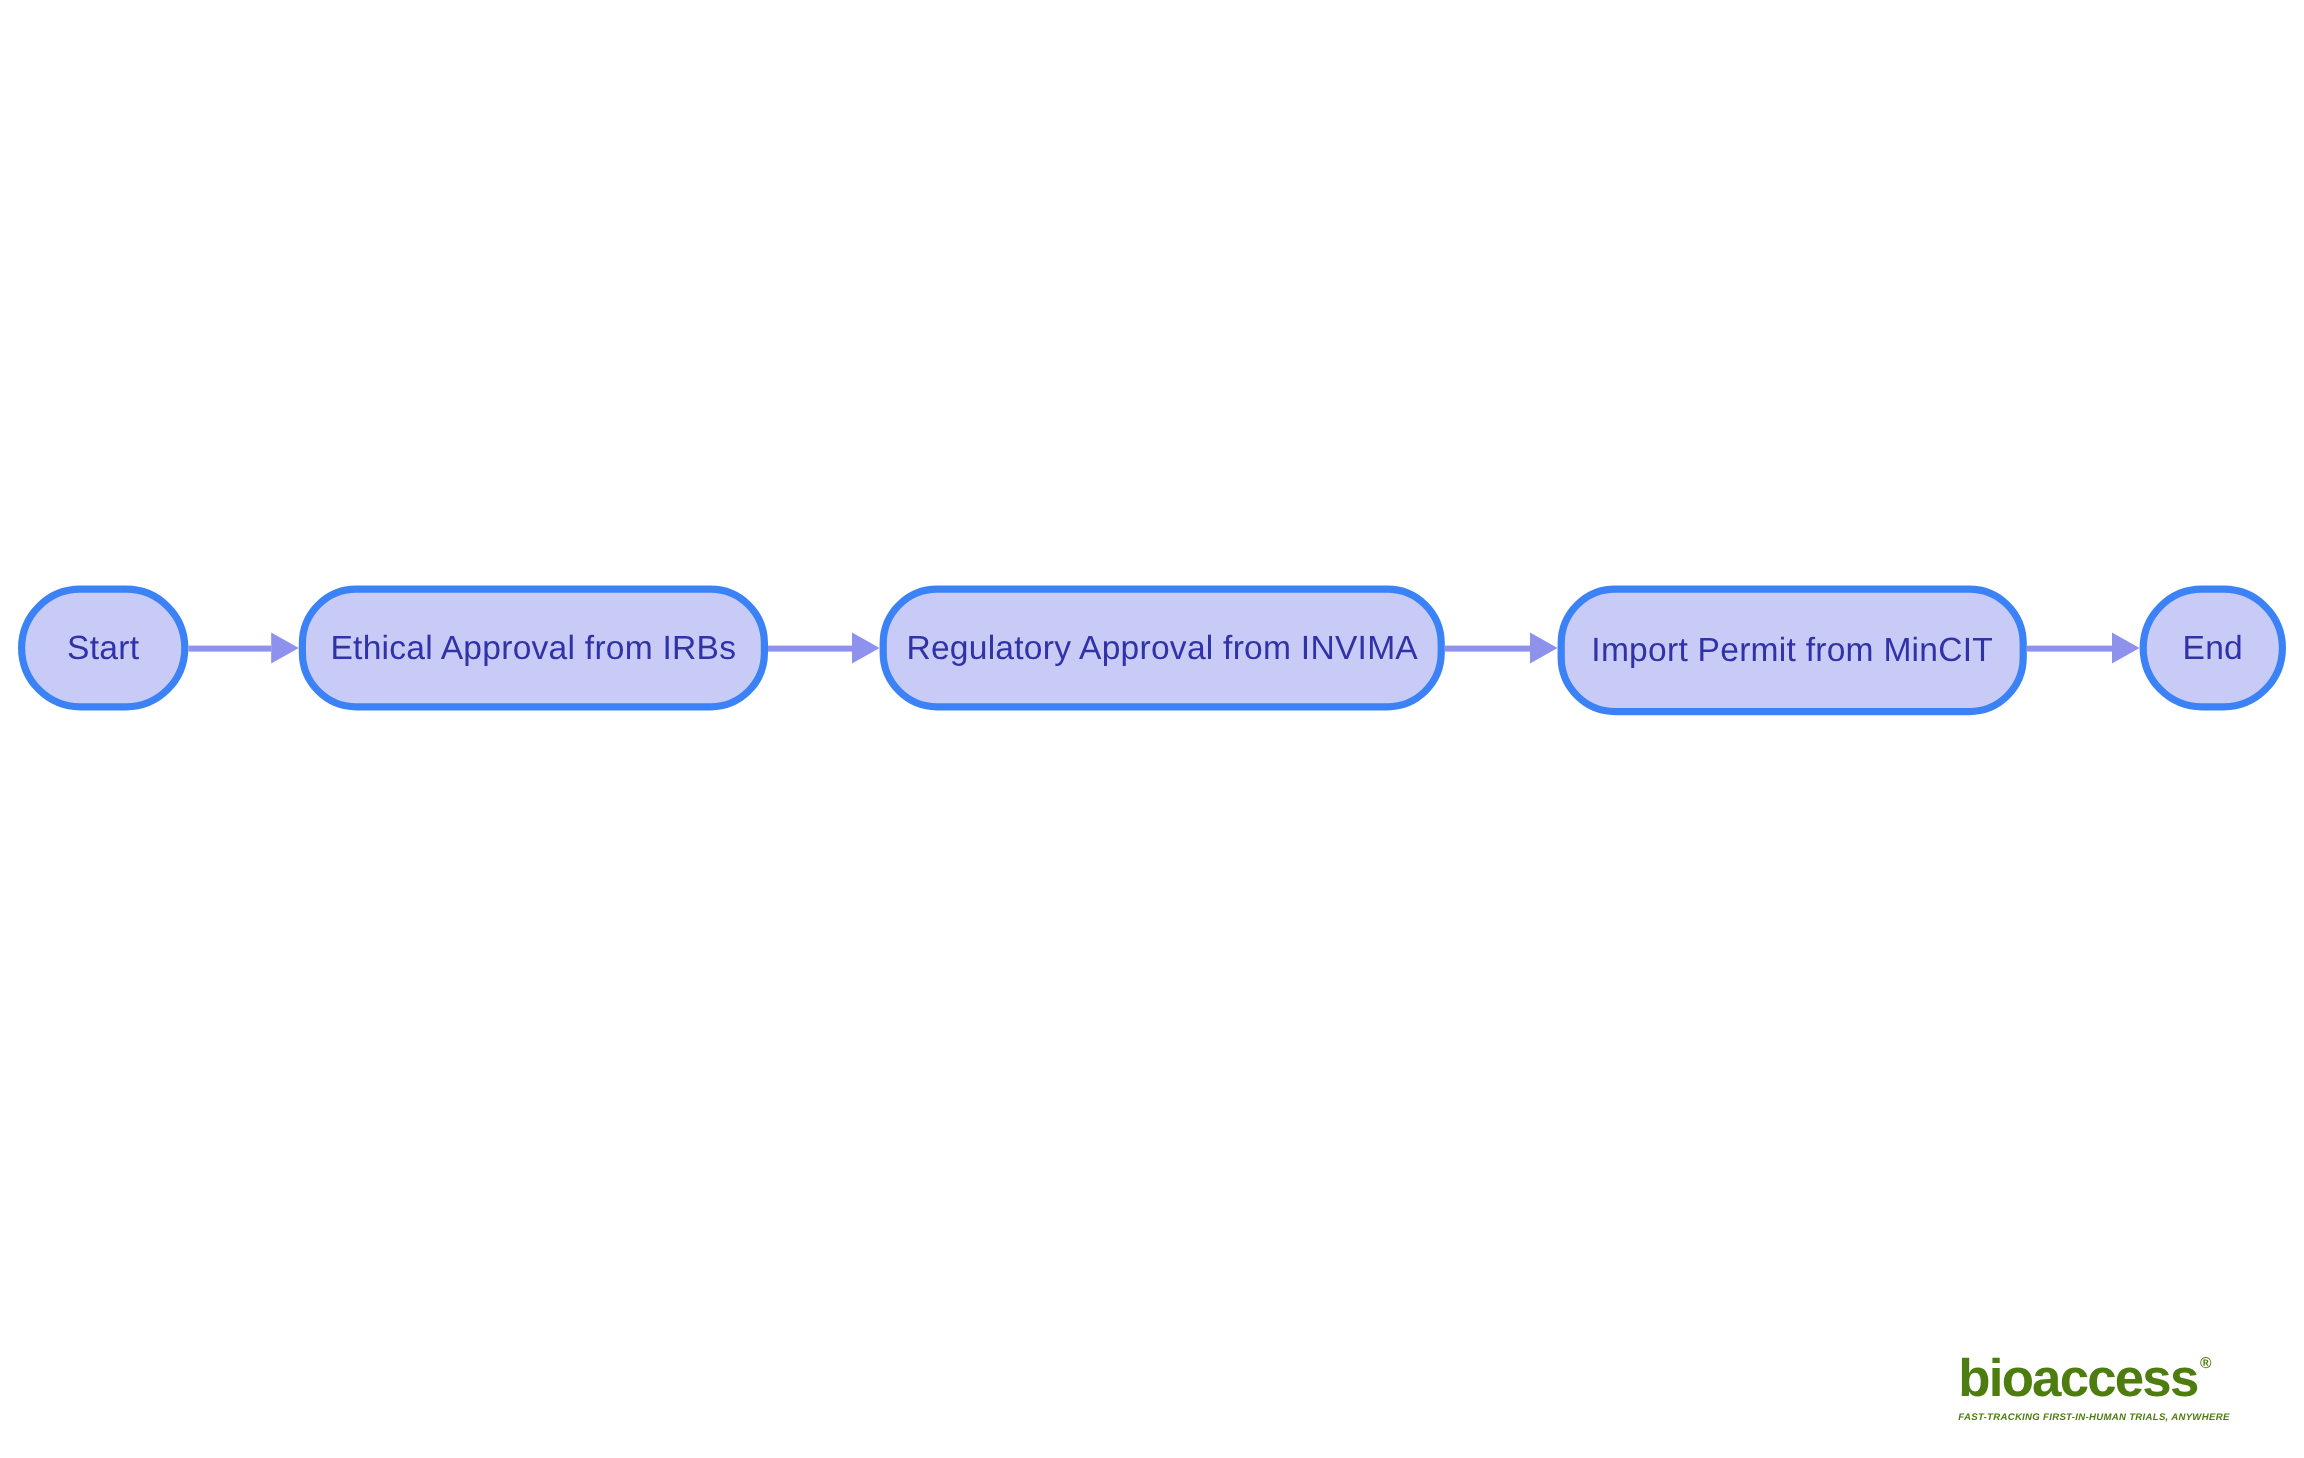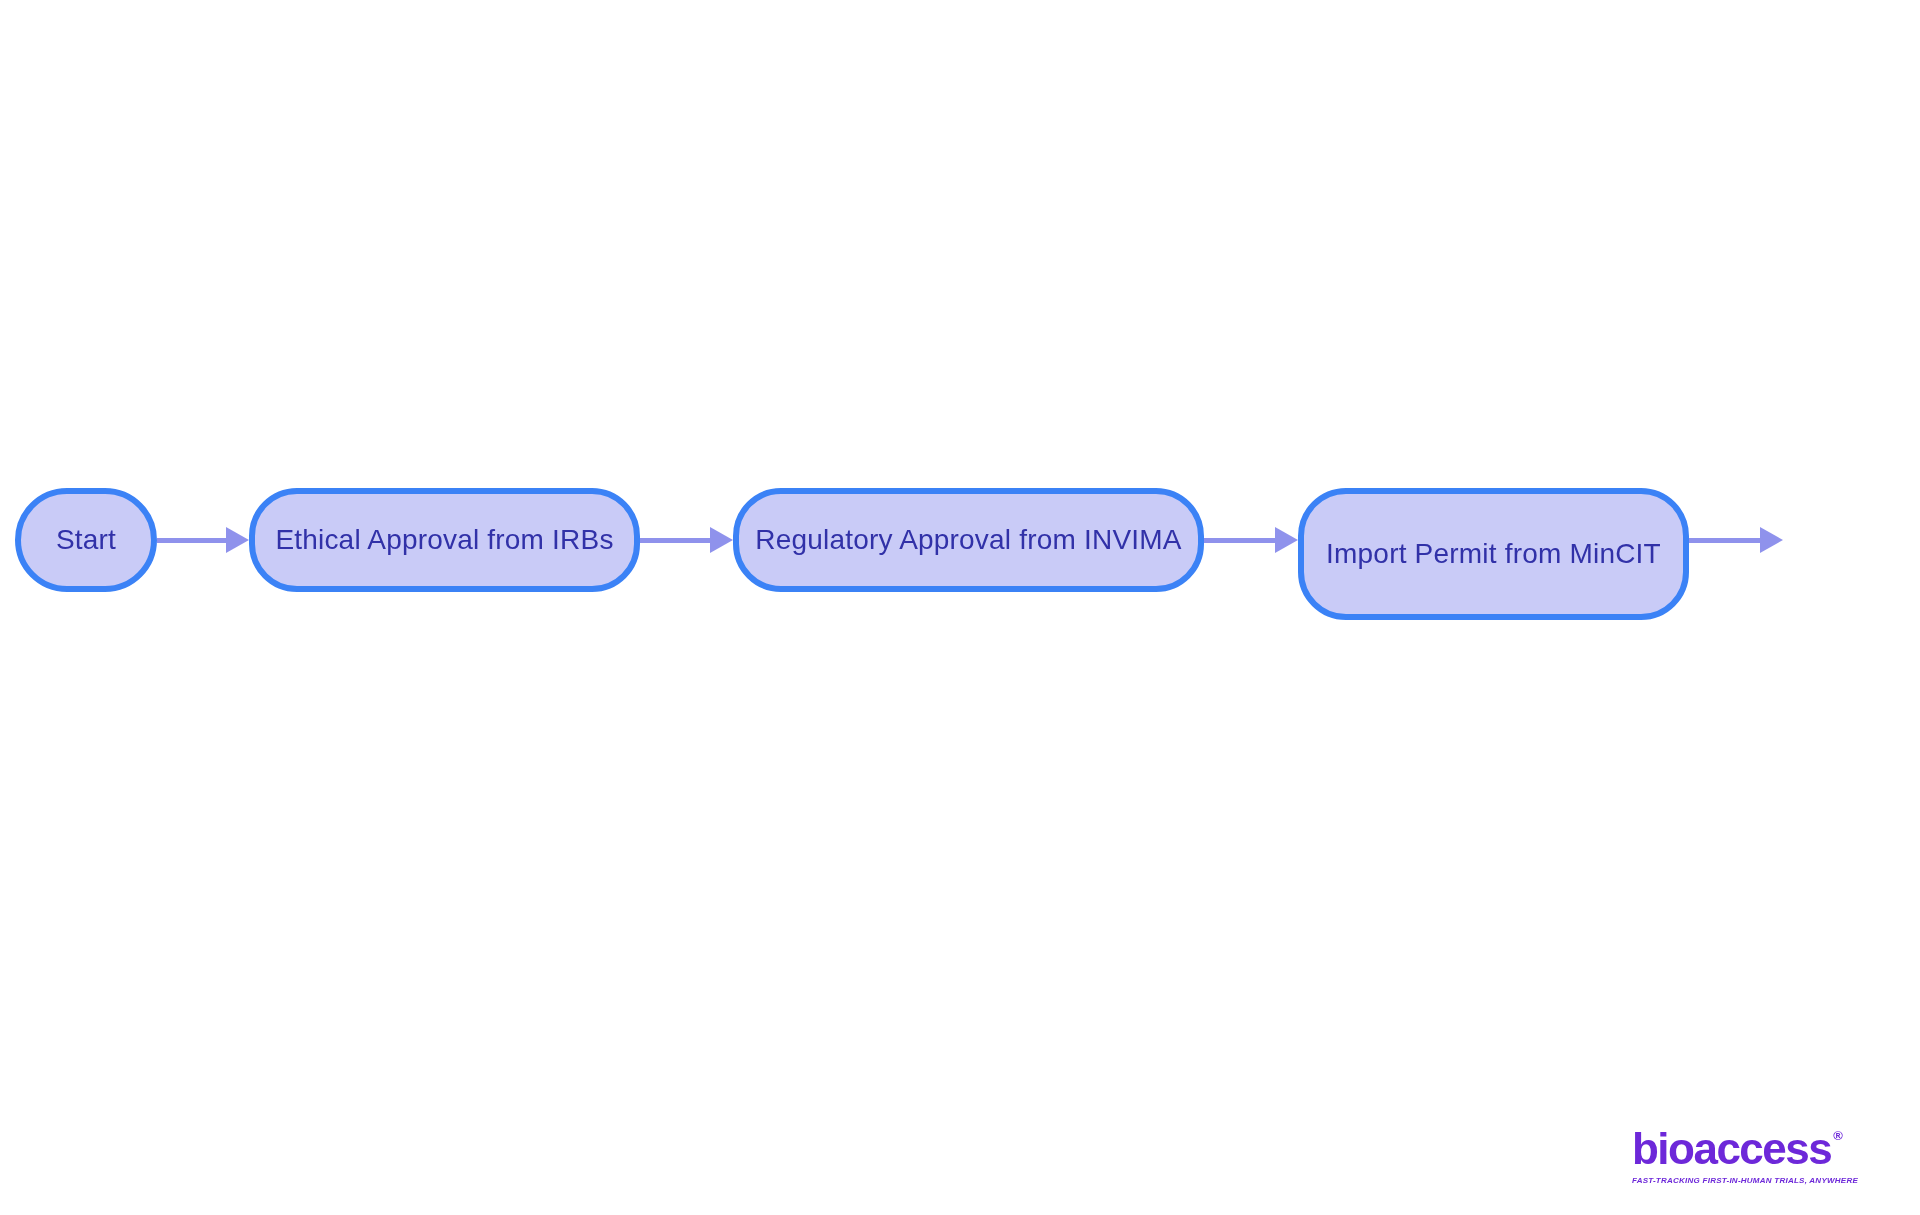--- a/index.html
+++ b/index.html
@@ -49,21 +49,21 @@
     height: 0;
     border-top: 13px solid transparent;
     border-bottom: 13px solid transparent;
     border-left: 23px solid #8f92ec;
   }
   .logo {
     position: absolute;
     right: 62px;
     bottom: 30px;
     text-align: center;
-    color: #6d28d9;
+    color: #4d7c0f;
     margin-left: 16px;
   }
   .logo .wordmark-row {
     display: flex;
     align-items: flex-start;
     line-height: 1;
   }
   .logo .wordmark {
     font-weight: 700;
     font-size: 44px;
@@ -96,24 +96,27 @@
   </div>
 
   <div class="node" style="left:249px; top:488px; width:391px; height:104px; border-radius:48px;">
     <span class="label">Ethical Approval from IRBs</span>
   </div>
 
   <div class="node" style="left:733px; top:488px; width:471px; height:104px; border-radius:48px;">
     <span class="label">Regulatory Approval from INVIMA</span>
   </div>
 
-  <div class="node" style="left:1298px; top:488px; width:391px; height:132px; border-radius:48px;">
+  <div class="node" style="left:1298px; top:488px; width:391px; height:108px; border-radius:48px;">
     <span class="label">Import Permit from MinCIT</span>
   </div>
 
+  <div class="node" style="left:1783px; top:488px; width:122px; height:104px; border-radius:52px;">
+    <span class="label">End</span>
+  </div>
 
   <div class="arrow" style="left:157px; width:92px;">
     <div class="shaft"></div>
     <div class="head"></div>
   </div>
 
   <div class="arrow" style="left:640px; width:93px;">
     <div class="shaft"></div>
     <div class="head"></div>
   </div>

